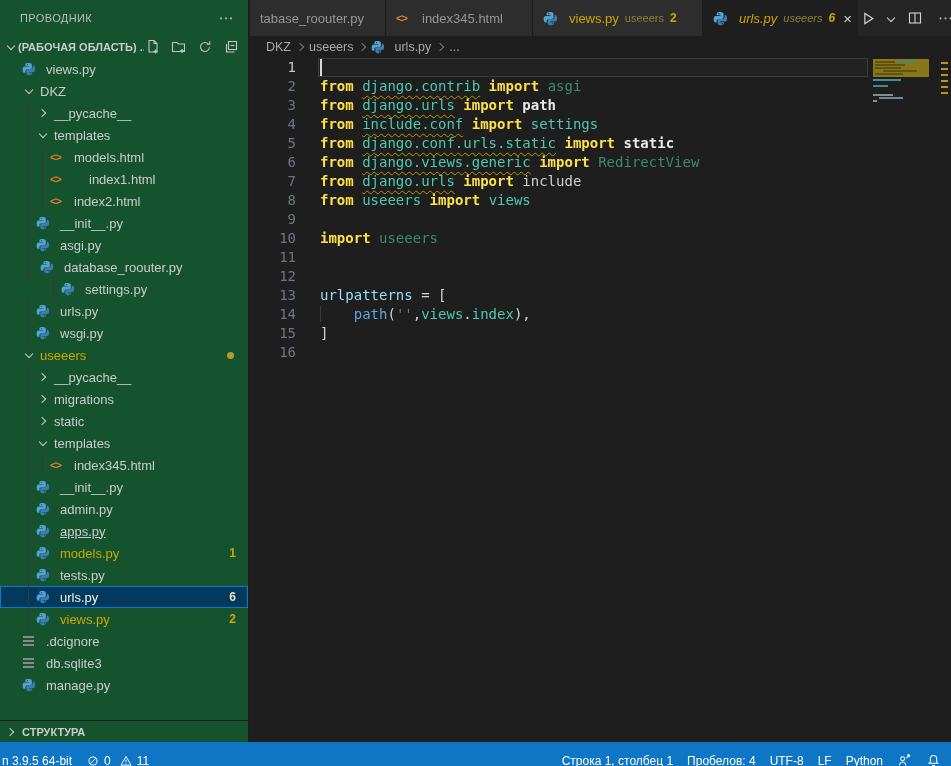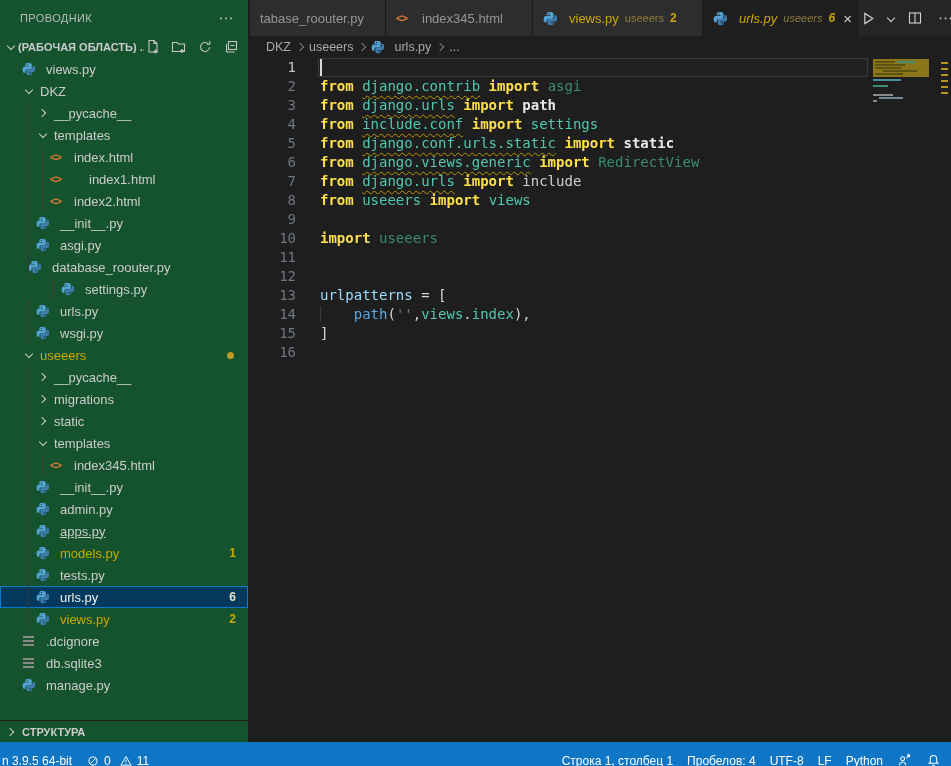--- a/index.html
+++ b/index.html
@@ -173,21 +173,21 @@
           <span class="guide" style="left: 28px;"></span>
           <span class="tw open"></span>
           <span style="margin-left: 4px;">templates</span>
         </div>
         <div class="trow" style="padding-left: 50px;">
           <span class="guide" style="left: 28px;"></span>
           <span class="guide" style="left: 42px;"></span>
           <span class="ficon">
             <span class="html-glyph">&lt;&gt;</span>
           </span>
-          <span style="margin-left: 4px;">index.html</span>
+          <span style="margin-left: 4px;">models.html</span>
         </div>
         <div class="trow" style="padding-left: 50px;">
           <span class="guide" style="left: 28px;"></span>
           <span class="guide" style="left: 42px;"></span>
           <span class="ficon">
             <span class="html-glyph">&lt;&gt;</span>
           </span>
           <span style="margin-left: 19px;">index1.html</span>
         </div>
         <div class="trow" style="padding-left: 50px;">
@@ -211,21 +211,21 @@
         <div class="trow" style="padding-left: 36px;">
           <span class="guide" style="left: 28px;"></span>
           <span class="ficon">
             <svg viewBox="0 0 16 16">
               <path fill="#55a2d4" d="M7.9 1C7 1 6.2 1.1 5.5 1.2 4.2 1.5 3.9 2.2 3.9 3.1v1.5h4.2v.6H3.1c-1 0-1.9.6-2.2 1.8-.3 1.3-.3 2.2 0 3.5.3 1.1.9 1.8 1.9 1.8h1.1v-1.8c0-1.1 1-2.1 2.1-2.1h3.5c.9 0 1.7-.8 1.7-1.7V3.1c0-.9-.8-1.5-1.7-1.7C8.7 1.1 8.4 1 7.9 1zM6.3 2.2c.4 0 .7.3.7.7s-.3.7-.7.7-.7-.3-.7-.7.3-.7.7-.7z"></path>
               <path fill="#3d7db0" d="M12.3 4.3v1.8c0 1.1-1 2.2-2.1 2.2H6.7c-.9 0-1.7.8-1.7 1.7v3.2c0 .9.8 1.4 1.7 1.7 1.1.3 2.1.3 3.3 0 .9-.2 1.7-.7 1.7-1.7v-1.3H7.5v-.6h5.6c1 0 1.4-.7 1.7-1.8.3-1.1.3-2.2 0-3.5-.2-.9-.8-1.7-1.8-1.7h-.7zM9.9 12.9c.4 0 .7.3.7.7s-.3.7-.7.7-.7-.3-.7-.7.3-.7.7-.7z"></path>
             </svg>
           </span>
           <span style="margin-left: 4px;">asgi.py</span>
         </div>
-        <div class="trow" style="padding-left: 28px;">
+        <div class="trow" style="padding-left: 40px;">
           <span class="guide" style="left: 28px;"></span>
           <span class="ficon">
             <svg viewBox="0 0 16 16">
               <path fill="#55a2d4" d="M7.9 1C7 1 6.2 1.1 5.5 1.2 4.2 1.5 3.9 2.2 3.9 3.1v1.5h4.2v.6H3.1c-1 0-1.9.6-2.2 1.8-.3 1.3-.3 2.2 0 3.5.3 1.1.9 1.8 1.9 1.8h1.1v-1.8c0-1.1 1-2.1 2.1-2.1h3.5c.9 0 1.7-.8 1.7-1.7V3.1c0-.9-.8-1.5-1.7-1.7C8.7 1.1 8.4 1 7.9 1zM6.3 2.2c.4 0 .7.3.7.7s-.3.7-.7.7-.7-.3-.7-.7.3-.7.7-.7z"></path>
               <path fill="#3d7db0" d="M12.3 4.3v1.8c0 1.1-1 2.2-2.1 2.2H6.7c-.9 0-1.7.8-1.7 1.7v3.2c0 .9.8 1.4 1.7 1.7 1.1.3 2.1.3 3.3 0 .9-.2 1.7-.7 1.7-1.7v-1.3H7.5v-.6h5.6c1 0 1.4-.7 1.7-1.8.3-1.1.3-2.2 0-3.5-.2-.9-.8-1.7-1.8-1.7h-.7zM9.9 12.9c.4 0 .7.3.7.7s-.3.7-.7.7-.7-.3-.7-.7.3-.7.7-.7z"></path>
             </svg>
           </span>
           <span style="margin-left: 4px;">database_roouter.py</span>
         </div>
         <div class="trow" style="padding-left: 36px; margin-left: 25px;">

